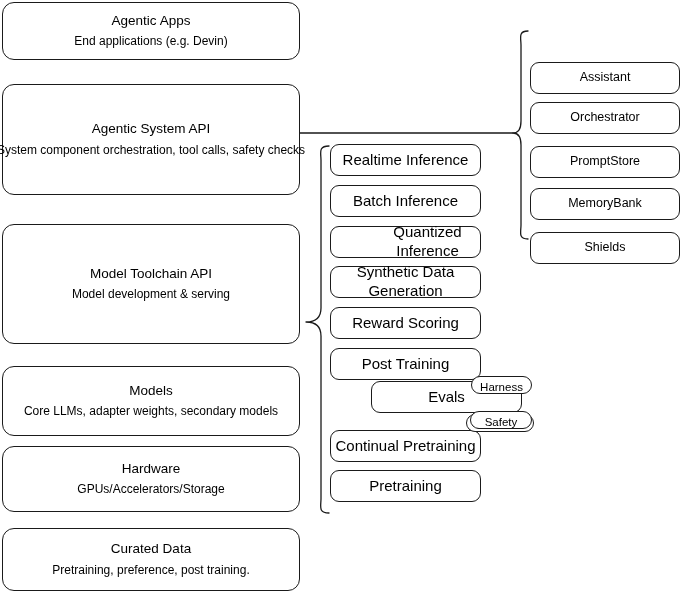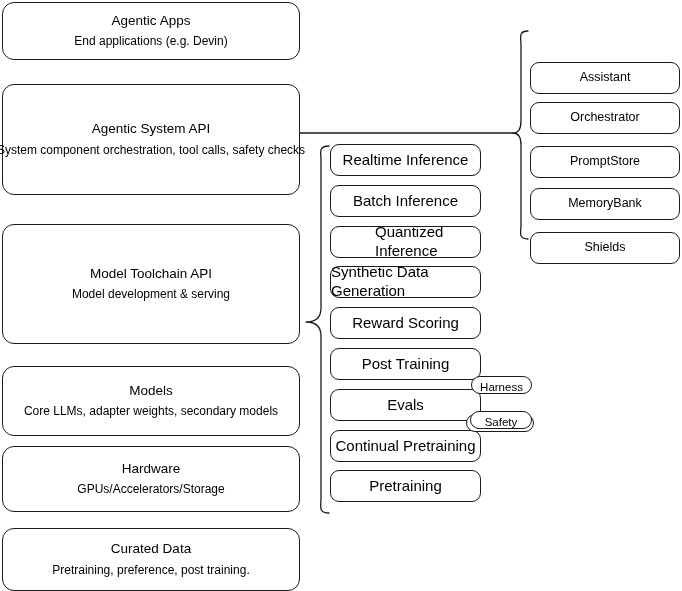--- a/index.html
+++ b/index.html
@@ -25,20 +25,21 @@
   
   .node {
     position: absolute;
     box-sizing: border-box;
     border: 1.4px solid #1a1a1a;
     background: #ffffff;
     display: flex;
     flex-direction: column;
     align-items: center;
     justify-content: center;
+    text-align: center;
     line-height: 1.25;
   }
 
   
   .layer-box {
     left: 2px;
     width: 298px;
     border-radius: 12px;
   }
   .layer-title {
@@ -168,21 +169,21 @@
   </div>
   <div class="node mid-box" style="top:266px;">
     <span>Synthetic Data Generation</span>
   </div>
   <div class="node mid-box" style="top:307px;">
     <span>Reward Scoring</span>
   </div>
   <div class="node mid-box" style="top:348px;">
     <span>Post Training</span>
   </div>
-  <div class="node mid-box" style="top:389px;">
+  <div class="node mid-box" style="top:381px;margin-left:41px;">
     <span>Evals</span>
   </div>
   <div class="node mid-box" style="top:430px;">
     <span>Continual Pretraining</span>
   </div>
   <div class="node mid-box" style="top:470px;">
     <span>Pretraining</span>
   </div>
 
   <div class="chip" style="left:471px; top:376px; width:61px;">

